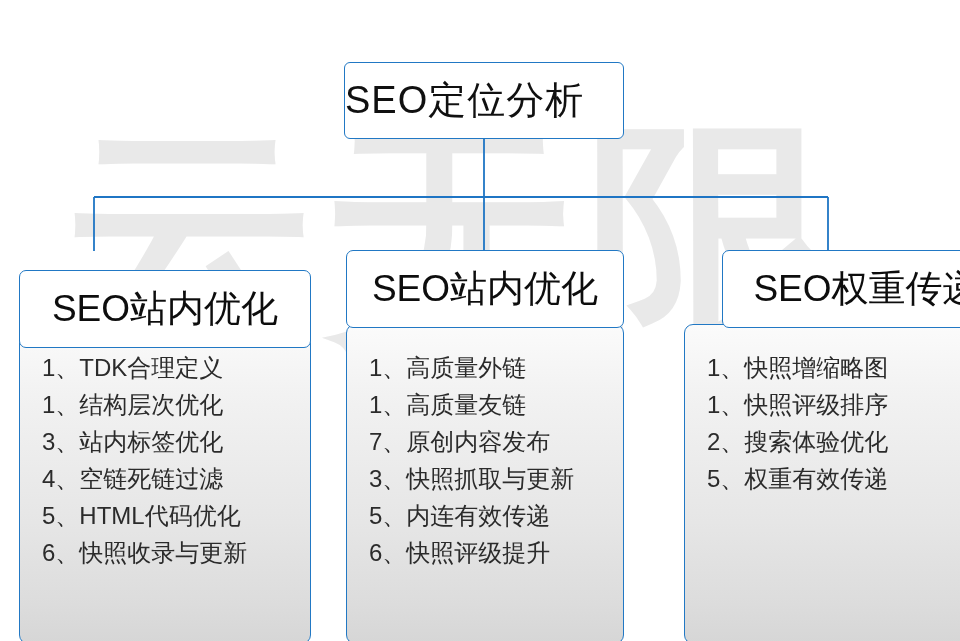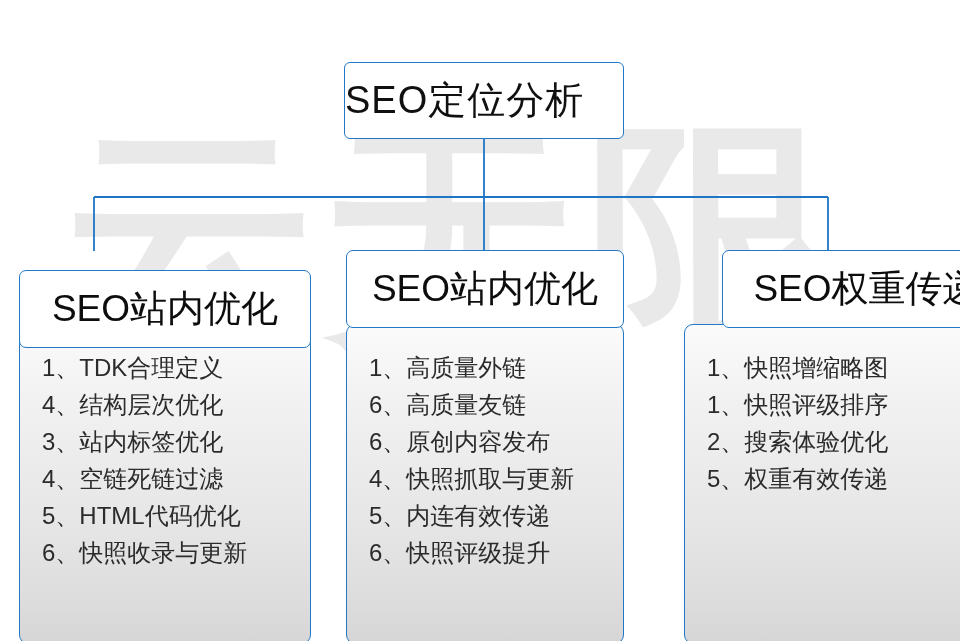--- a/index.html
+++ b/index.html
@@ -118,39 +118,39 @@
   </svg>
 
   <div class="root-box">
     <span class="root-label">SEO定位分析</span>
   </div>
 
   <div class="column" id="col-0">
     <div class="col-body">
       <ul class="col-list">
         <li>1、TDK合理定义</li>
-        <li>4、结构层次优化</li>
+        <li>1、结构层次优化</li>
         <li>3、站内标签优化</li>
         <li>4、空链死链过滤</li>
         <li>5、HTML代码优化</li>
         <li>6、快照收录与更新</li>
       </ul>
     </div>
     <div class="col-head">
       <span class="col-head-label">SEO站内优化</span>
     </div>
   </div>
 
   <div class="column" id="col-1">
     <div class="col-body">
       <ul class="col-list">
         <li>1、高质量外链</li>
-        <li>6、高质量友链</li>
-        <li>6、原创内容发布</li>
-        <li>4、快照抓取与更新</li>
+        <li>1、高质量友链</li>
+        <li>7、原创内容发布</li>
+        <li>3、快照抓取与更新</li>
         <li>5、内连有效传递</li>
         <li>6、快照评级提升</li>
       </ul>
     </div>
     <div class="col-head">
       <span class="col-head-label">SEO站内优化</span>
     </div>
   </div>
 
   <div class="column" id="col-2">

